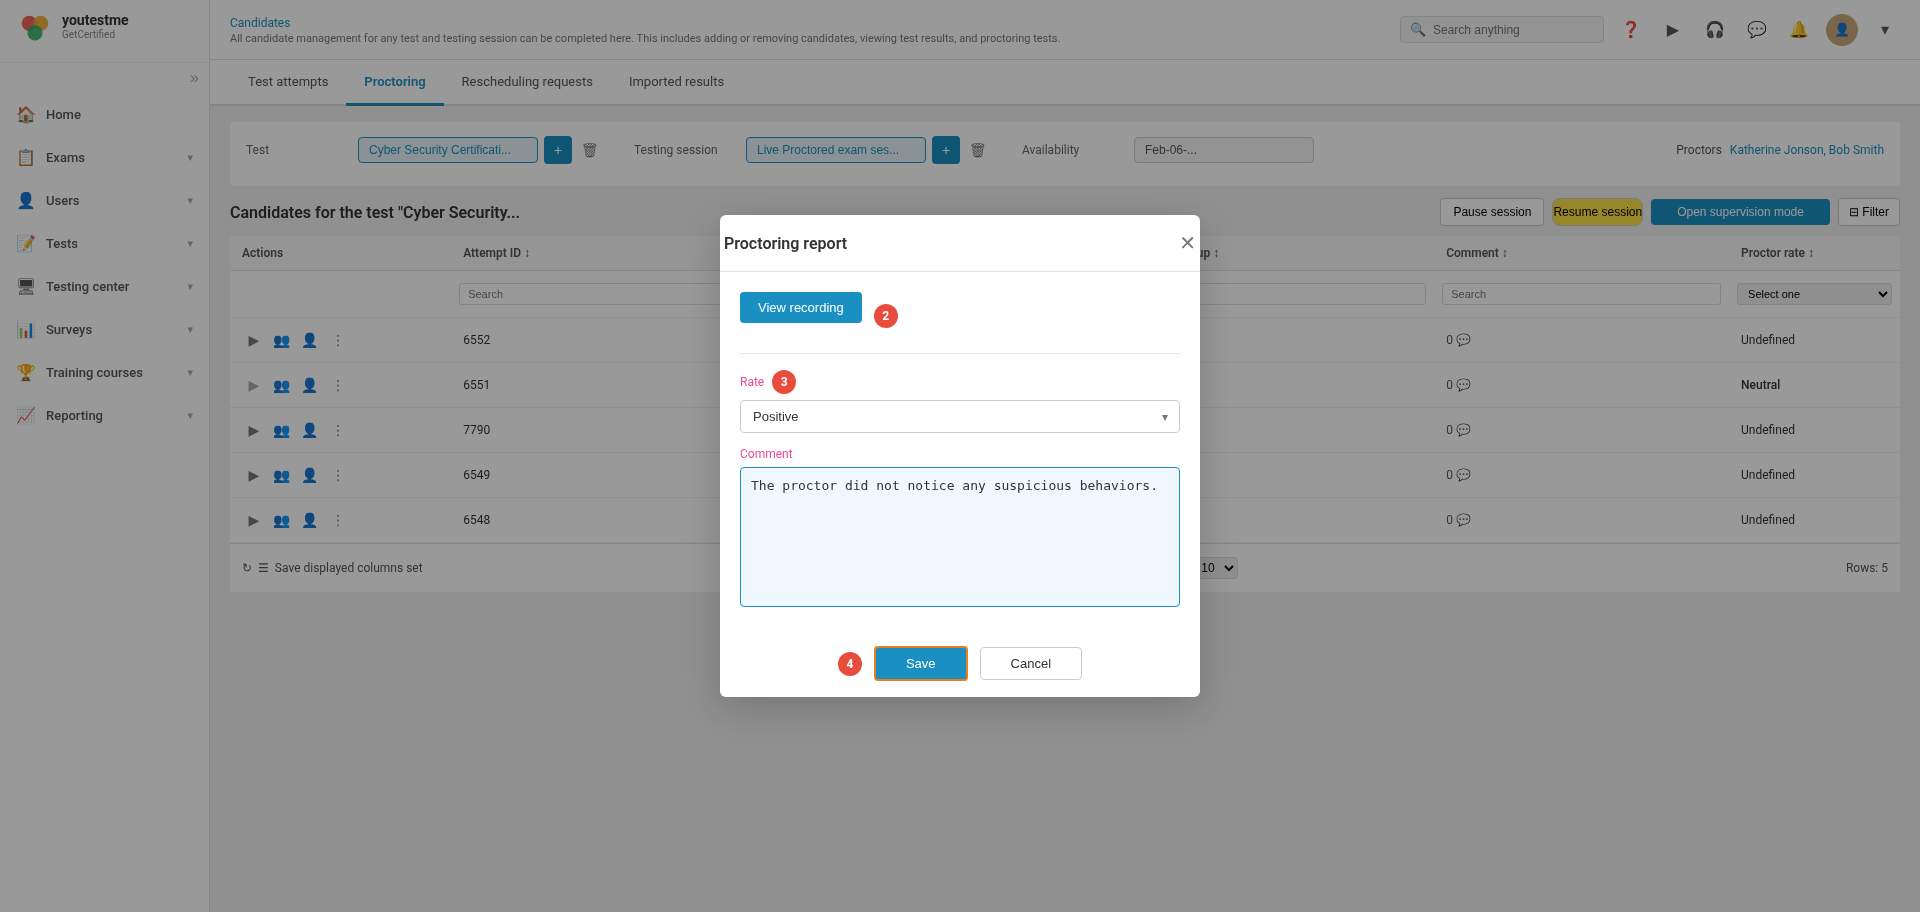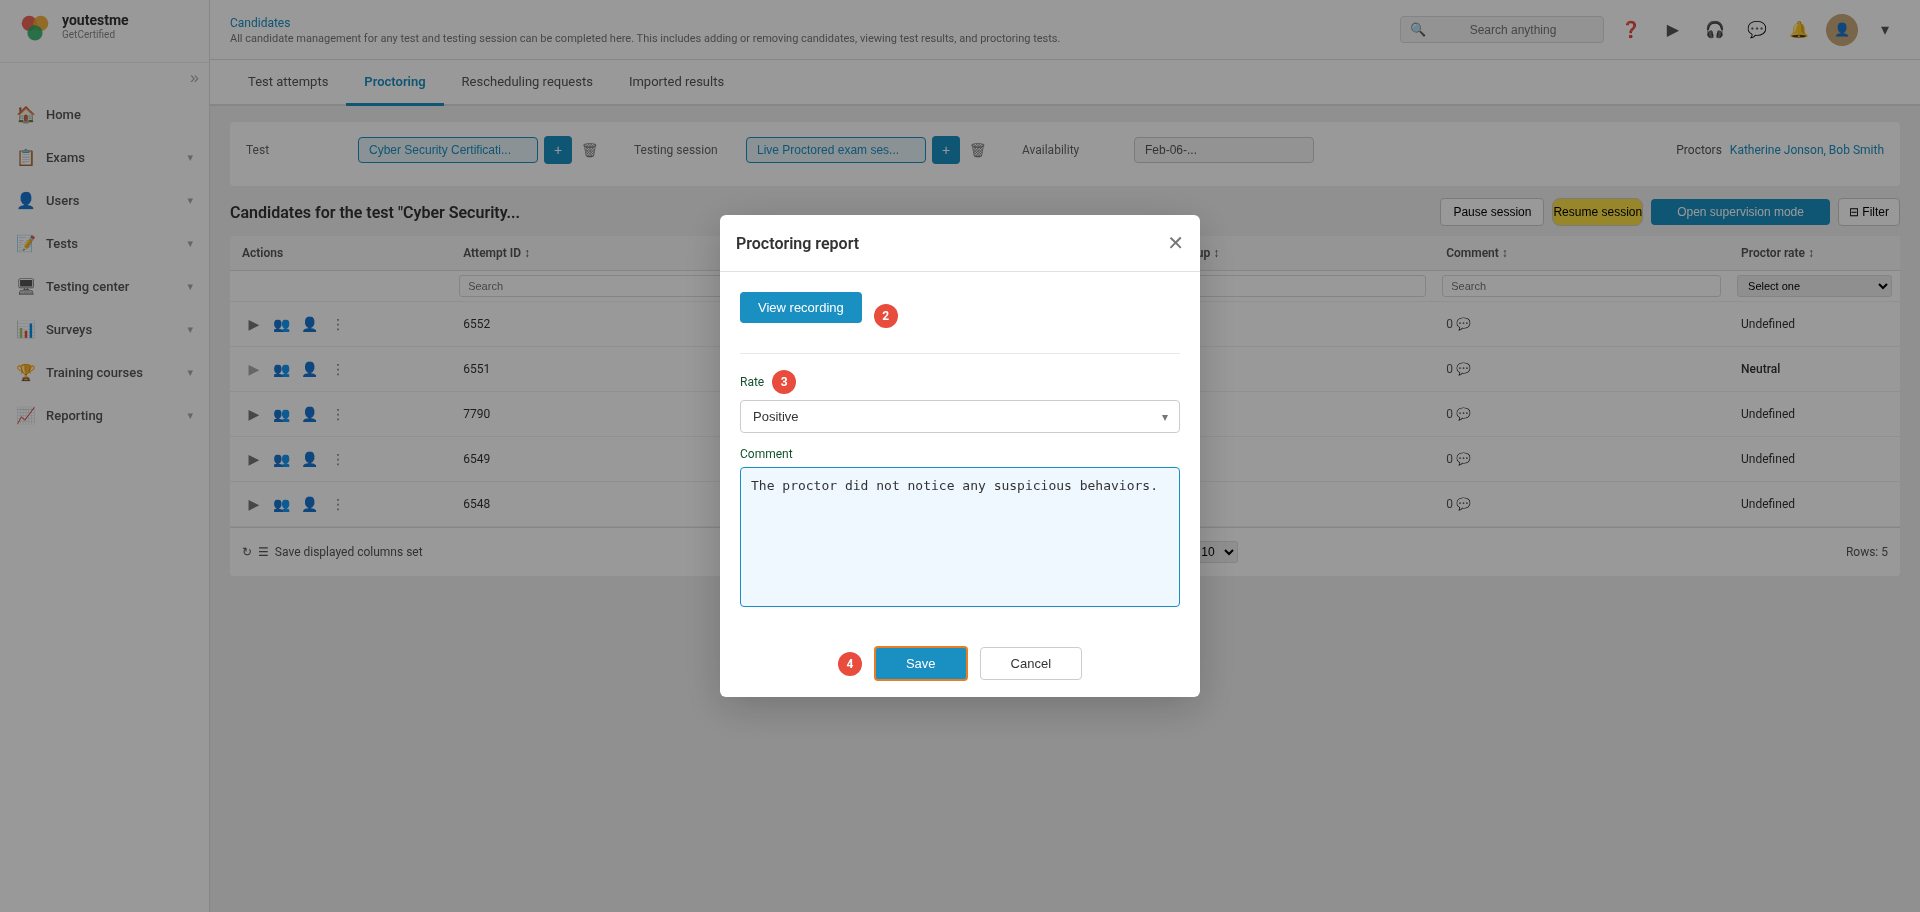--- a/index.html
+++ b/index.html
@@ -21,21 +21,21 @@
     
     .main { flex: 1; display: flex; flex-direction: column; overflow: hidden; }
 
     
     .top-bar { background: #fff; border-bottom: 1px solid #e0e0e0; padding: 8px 20px; display: flex; align-items: center; justify-content: space-between; height: 60px; }
     .breadcrumb-area { flex: 1; }
     .breadcrumb-link { color: #1a8fc1; font-size: 12px; text-decoration: none; }
     .breadcrumb-desc { font-size: 11px; color: #777; margin-top: 2px; }
     .top-actions { display: flex; align-items: center; gap: 12px; }
     .search-box { display: flex; align-items: center; background: #f5f5f5; border: 1px solid #ddd; border-radius: 4px; padding: 5px 10px; gap: 6px; }
-    .search-box input { border: none; background: none; outline: none; font-size: 12px; width: 160px; color: #555; text-align: center; }
+    .search-box input { border: none; background: none; outline: none; font-size: 12px; width: 160px; color: #555; }
     .top-icon-btn { background: none; border: none; cursor: pointer; color: #555; font-size: 16px; width: 30px; height: 30px; display: flex; align-items: center; justify-content: center; border-radius: 50%; }
     .avatar-btn { width: 32px; height: 32px; border-radius: 50%; background: #c9a87c; border: none; cursor: pointer; display: flex; align-items: center; justify-content: center; color: #fff; font-size: 13px; }
 
     
     .content { flex: 1; overflow-y: auto; padding: 20px; background: #f0f0f0; position: relative; }
 
     
     .tabs-bar { display: flex; background: #fff; border-bottom: 2px solid #e0e0e0; padding: 0 20px; margin-bottom: 16px; margin-left: -20px; margin-right: -20px; margin-top: -20px; padding-top: 0; }
     .tab { padding: 14px 18px; cursor: pointer; color: #555; font-size: 13px; border-bottom: 3px solid transparent; margin-bottom: -2px; }
     .tab.active { color: #1a8fc1; border-bottom-color: #1a8fc1; font-weight: 600; }
@@ -53,41 +53,41 @@
     .table-actions { display: flex; gap: 8px; align-items: center; }
     .btn-pause { background: #fff; border: 1px solid #ccc; border-radius: 4px; padding: 6px 12px; font-size: 12px; cursor: pointer; }
     .btn-resume { background: #fde047; border: 1px solid #ccc; border-radius: 8px; padding: 6px 0; font-size: 12px; cursor: pointer; }
     .btn-supervision { background: #1a8fc1; color: #fff; border: none; border-radius: 4px; padding: 6px 26px; font-size: 12px; cursor: pointer; }
     .btn-filter { background: #fff; border: 1px solid #ccc; border-radius: 4px; padding: 6px 10px; font-size: 12px; cursor: pointer; }
 
     
     .data-table { width: 100%; border-collapse: collapse; background: #fff; }
     .data-table th { background: #f8f8f8; padding: 10px 12px; text-align: left; font-size: 12px; color: #555; font-weight: 600; border-bottom: 1px solid #e0e0e0; white-space: nowrap; }
     .data-table td { padding: 10px 12px; font-size: 12px; color: #333; border-bottom: 1px solid #f0f0f0; }
-    .search-row td { padding: 4px 8px; }
+    .search-row td { padding: 12px 8px; }
     .search-row input { width: 100%; border: 1px solid #ddd; border-radius: 3px; padding: 4px 8px; font-size: 11px; }
     .action-icons { display: flex; align-items: center; gap: 4px; }
     .action-icon-btn { background: none; border: none; cursor: pointer; color: #777; font-size: 14px; width: 24px; height: 24px; display: flex; align-items: center; justify-content: center; border-radius: 3px; }
     .status-neutral { color: #f5a623; font-weight: 500; }
     .status-undefined { color: #333; }
     .comment-count { display: flex; align-items: center; gap: 3px; color: #555; }
     .proctors-link { color: #1a8fc1; text-decoration: none; }
 
     
     .overlay { position: fixed; top: 0; left: 0; right: 0; bottom: 0; background: rgba(0,0,0,0.4); z-index: 100; display: flex; align-items: center; justify-content: center; }
 
     
     .modal { background: #fff; border-radius: 6px; width: 480px; box-shadow: 0 10px 40px rgba(0,0,0,0.2); }
-    .modal-header { display: flex; align-items: center; justify-content: space-between; padding: 16px 16px; border-bottom: 1px solid #e0e0e0; }
+    .modal-header { display: flex; align-items: center; justify-content: space-between; padding: 16px 4px; border-bottom: 1px solid #e0e0e0; }
     .modal-title { font-size: 16px; font-weight: 600; color: #333; }
     .modal-close { background: none; border: none; cursor: pointer; font-size: 20px; color: #777; }
     .modal-body { padding: 20px; }
     .btn-view-recording { background: #1a8fc1; color: #fff; border: none; border-radius: 4px; padding: 8px 18px; font-size: 13px; cursor: pointer; margin-bottom: 16px; }
     .divider { border: none; border-top: 1px solid #e8e8e8; margin-bottom: 16px; }
-    .form-label { font-size: 12px; color: #14532d; margin-bottom: 6px; display: block; }
+    .form-label { font-size: 12px; color: #ec4899; margin-bottom: 6px; display: block; }
     .select-wrapper { position: relative; margin-bottom: 14px; }
     .select-wrapper::after { content: '▾'; position: absolute; right: 12px; top: 50%; transform: translateY(-50%); color: #777; pointer-events: none; font-size: 12px; }
     .select-wrapper select { width: 100%; border: 1px solid #ccc; border-radius: 4px; padding: 8px 12px; font-size: 13px; color: #333; background: #fff; appearance: none; cursor: pointer; }
     .comment-textarea { width: 100%; border: 1px solid #1a8fc1; border-radius: 4px; padding: 10px; font-size: 13px; color: #333; resize: none; height: 140px; background: #f0f8ff; outline: none; }
     .modal-footer { display: flex; align-items: center; justify-content: center; gap: 12px; padding: 16px 20px; }
     .btn-save { background: #1a8fc1; color: #fff; border: 2px solid #e67e22; border-radius: 4px; padding: 8px 30px; font-size: 13px; cursor: pointer; }
     .btn-cancel { background: #fff; color: #333; border: 1px solid #ccc; border-radius: 4px; padding: 8px 30px; font-size: 13px; cursor: pointer; }
 
     
     .step-circle { width: 24px; height: 24px; border-radius: 50%; background: #e74c3c; color: #fff; font-size: 12px; font-weight: 700; display: inline-flex; align-items: center; justify-content: center; }

